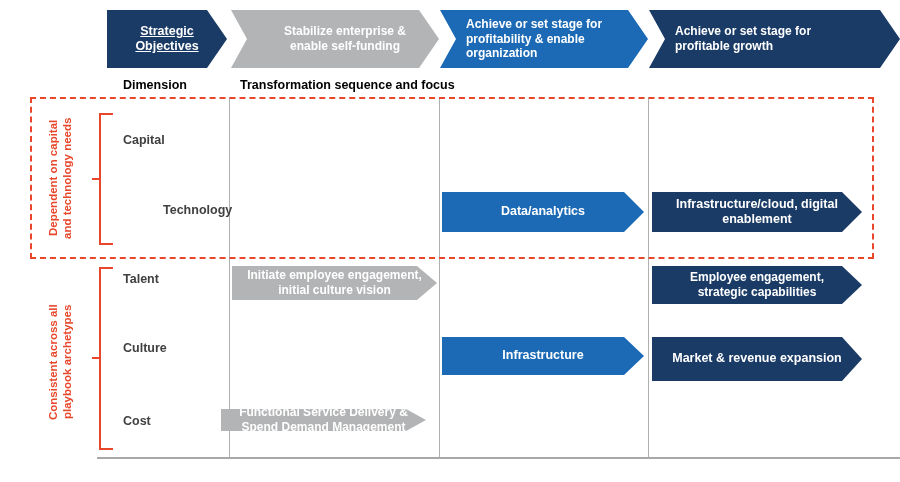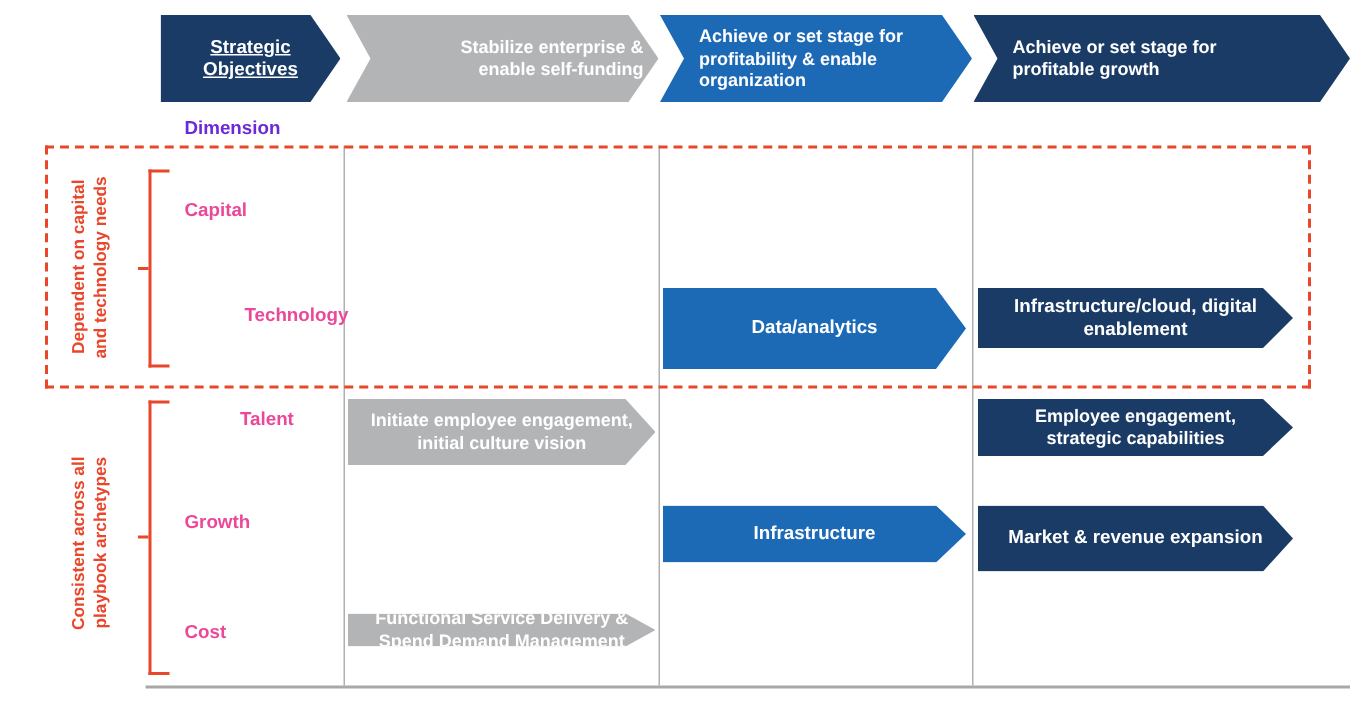--- a/index.html
+++ b/index.html
@@ -41,21 +41,21 @@
   .c-blue   { background: #1c6ab5; color: #ffffff; }
   .c-gray   { background: #b3b4b6; color: #ffffff; }
   .c-gray-b { background: #b3b4b6; color: #1c6ab5; }
 
   
   .hdr { height: 58px; top: 10px; font-size: 12.5px; }
 
   
   .caption {
     position: absolute;
-    color: #6d28d9;
+    color: #000000;
     font-weight: bold;
     font-size: 12.5px;
     white-space: nowrap;
   }
 
   
   .vline {
     position: absolute;
     width: 1px;
     background: #b0b0b0;
@@ -101,54 +101,55 @@
   .brace-tick {
     position: absolute;
     width: 7px;
     height: 2px;
     background: #e8472b;
   }
 
   
   .dim-label {
     position: absolute;
-    color: #ec4899;
+    color: #404040;
     font-weight: bold;
     font-size: 12.5px;
     white-space: nowrap;
     text-align: right;
   }
 </style>
 </head>
 <body>
 
 <div id="canvas">
 
   <div class="chev hdr c-navy" style="left:107px; width:120px;text-decoration:underline;">
     <span style="white-space: pre-line;">Strategic
 Objectives</span>
   </div>
 
   <div class="chev hdr c-gray notched" style="left:231px; width:208px; font-size:12px;">
-    <span class="lt" style="text-align: right; width: 100%; padding-left: 30px; white-space: pre-line;">Stabilize enterprise &amp;
+    <span class="lt" style="text-align: center; width: 100%; padding-left: 30px; white-space: pre-line;">Stabilize enterprise &amp;
 enable  self-funding</span>
   </div>
 
   <div class="chev hdr c-blue notched" style="left:440px; width:208px; font-size:12px;">
     <span style="text-align: left; width: 100%; padding-left: 26px; white-space: pre-line;">Achieve or set stage for
 profitability &amp; enable
 organization</span>
   </div>
 
   <div class="chev hdr c-navy notched" style="left:649px; width:251px; font-size:12px;">
     <span style="text-align: left; width: 100%; padding-left: 26px; white-space: pre-line;">Achieve or set stage for
 profitable growth</span>
   </div>
 
   <div class="caption" style="left:123px; top:78px;">Dimension</div>
+  <div class="caption" style="left:240px; top:78px;">Transformation sequence and focus</div>
 
   <div class="vline" style="left:229px;"></div>
   <div class="vline" style="left:439px;"></div>
   <div class="vline" style="left:648px;"></div>
   <div class="baseline"></div>
 
   <div class="group-box" style="left:30px; top:97px; width:844px; height:162px;"></div>
   <div class="group-label" style="left: 46px; top: 104px; height: 148px; width: 30px; white-space: pre-line;">Dependent on capital
 and technology needs</div>
 
@@ -156,45 +157,45 @@
   <div class="brace-tick" style="left:92px; top:178px;"></div>
 
   <div class="group-label" style="left: 46px; top: 272px; height: 180px; width: 30px; white-space: pre-line;">Consistent across all
 playbook archetypes</div>
   <div class="brace" style="left:99px; top:267px; height:183px;"></div>
   <div class="brace-tick" style="left:92px; top:357px;"></div>
 
   <div class="dim-label" style="left:123px; top:133px;">Capital</div>
 
   <div class="dim-label" style="left:123px; top:203px;margin-left:40px;">Technology</div>
-  <div class="chev c-blue" style="left:442px; top:192px; width:202px; height:54px; font-size:12.5px;">
+  <div class="chev c-blue" style="left:442px; top:192px; width:202px; height:40px; font-size:12.5px;">
     <span>Data/analytics</span>
   </div>
   <div class="chev c-navy" style="left:652px; top:192px; width:210px; height:40px; font-size:12.5px;">
     <span style="white-space: pre-line;">Infrastructure/cloud, digital
 enablement</span>
   </div>
 
-  <div class="dim-label" style="left:123px; top:272px;margin-left:37px;">Talent</div>
-  <div class="chev c-gray" style="left:232px; top:266px; width:205px; height:44px; font-size:12px;">
+  <div class="dim-label" style="left:123px; top:272px;">Talent</div>
+  <div class="chev c-gray" style="left:232px; top:266px; width:205px; height:34px; font-size:12px;">
     <span style="white-space: pre-line;">Initiate employee engagement,
 initial culture vision</span>
   </div>
   <div class="chev c-navy" style="left:652px; top:266px; width:210px; height:38px; font-size:12px;">
     <span style="white-space: pre-line;">Employee engagement,
 strategic capabilities</span>
   </div>
 
-  <div class="dim-label" style="left:123px; top:341px;">Growth</div>
+  <div class="dim-label" style="left:123px; top:341px;">Culture</div>
   <div class="chev c-blue" style="left:442px; top:337px; width:202px; height:38px; font-size:12.5px;">
     <span>Infrastructure</span>
   </div>
   <div class="chev c-navy" style="left:652px; top:337px; width:210px; height:44px; font-size:12.5px;">
     <span>Market &amp; revenue expansion</span>
   </div>
 
   <div class="dim-label" style="left:123px; top:414px;">Cost</div>
-  <div class="chev c-gray" style="left:232px; top:409px; width:205px; height:22px; font-size:12px;">
+  <div class="chev c-gray" style="left:221px; top:409px; width:205px; height:22px; font-size:12px;">
     <span style="white-space: pre-line;">Functional Service Delivery &amp;
 Spend Demand Management</span>
   </div>
 
 </div>
 
 </body></html>

